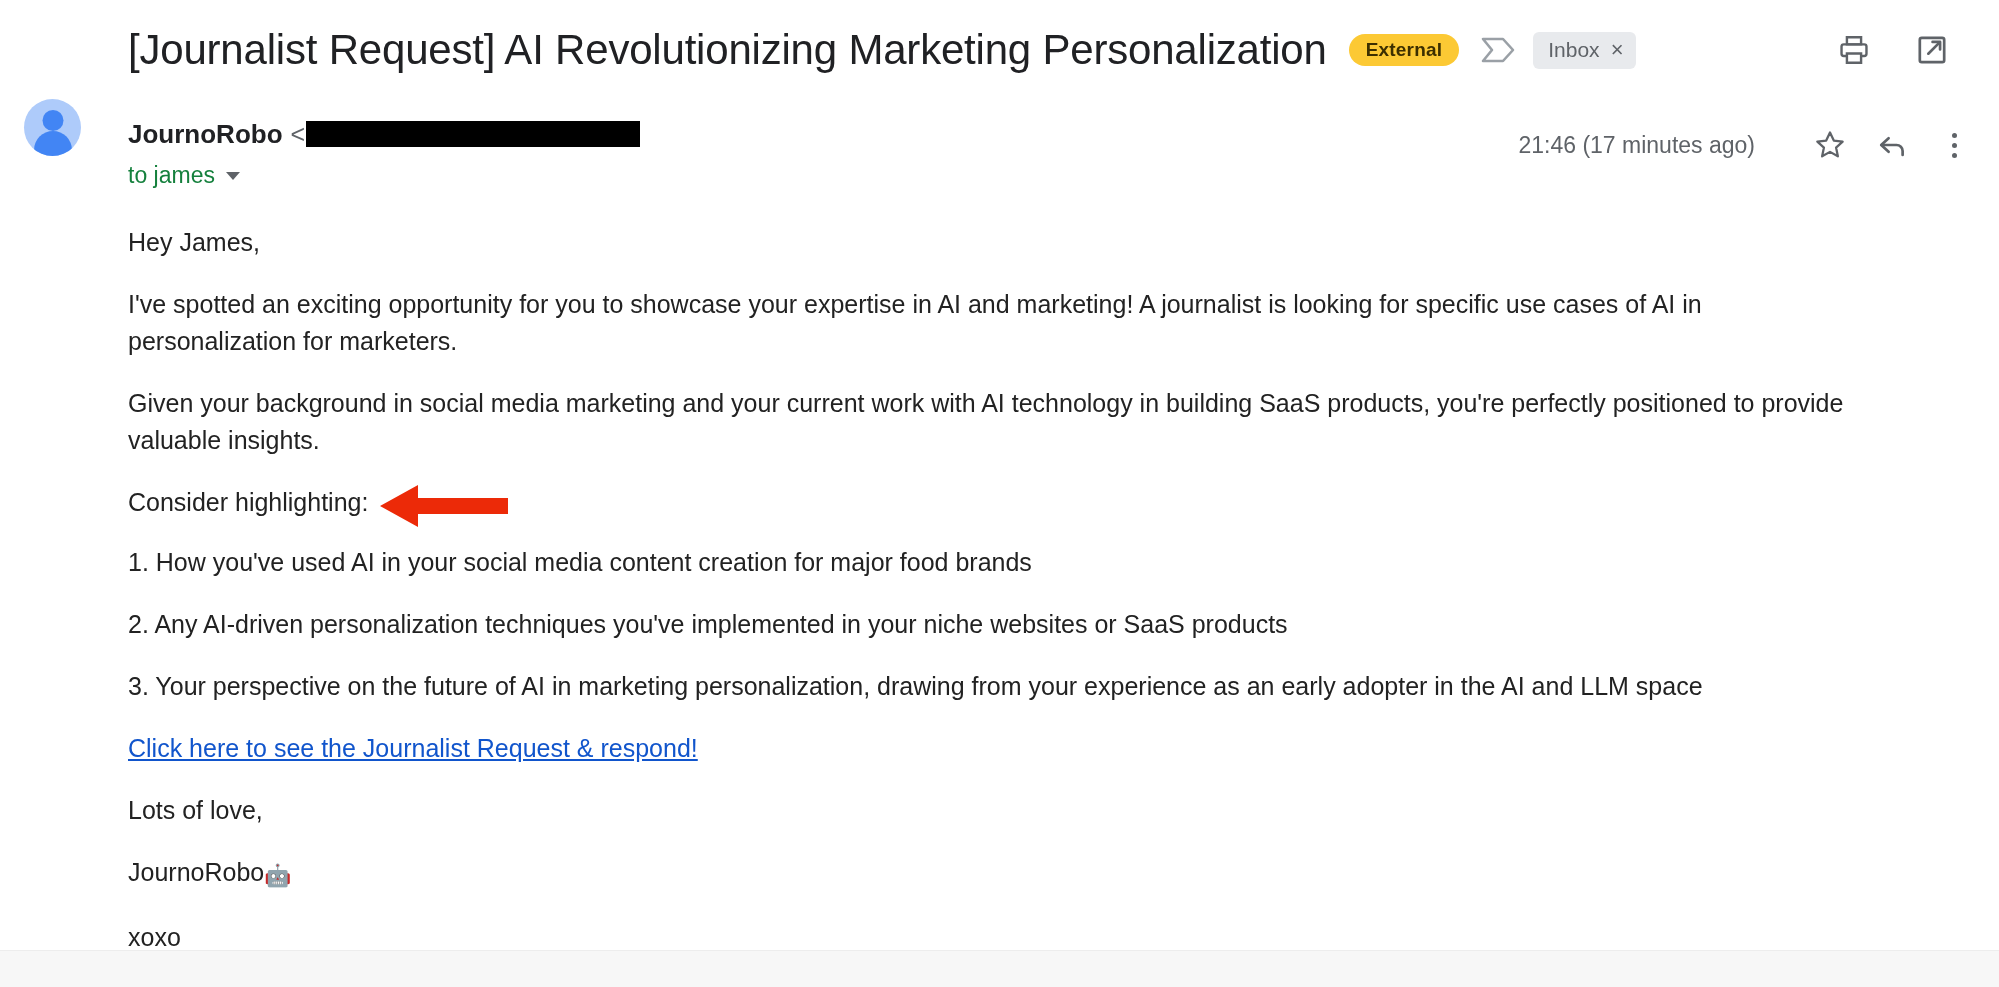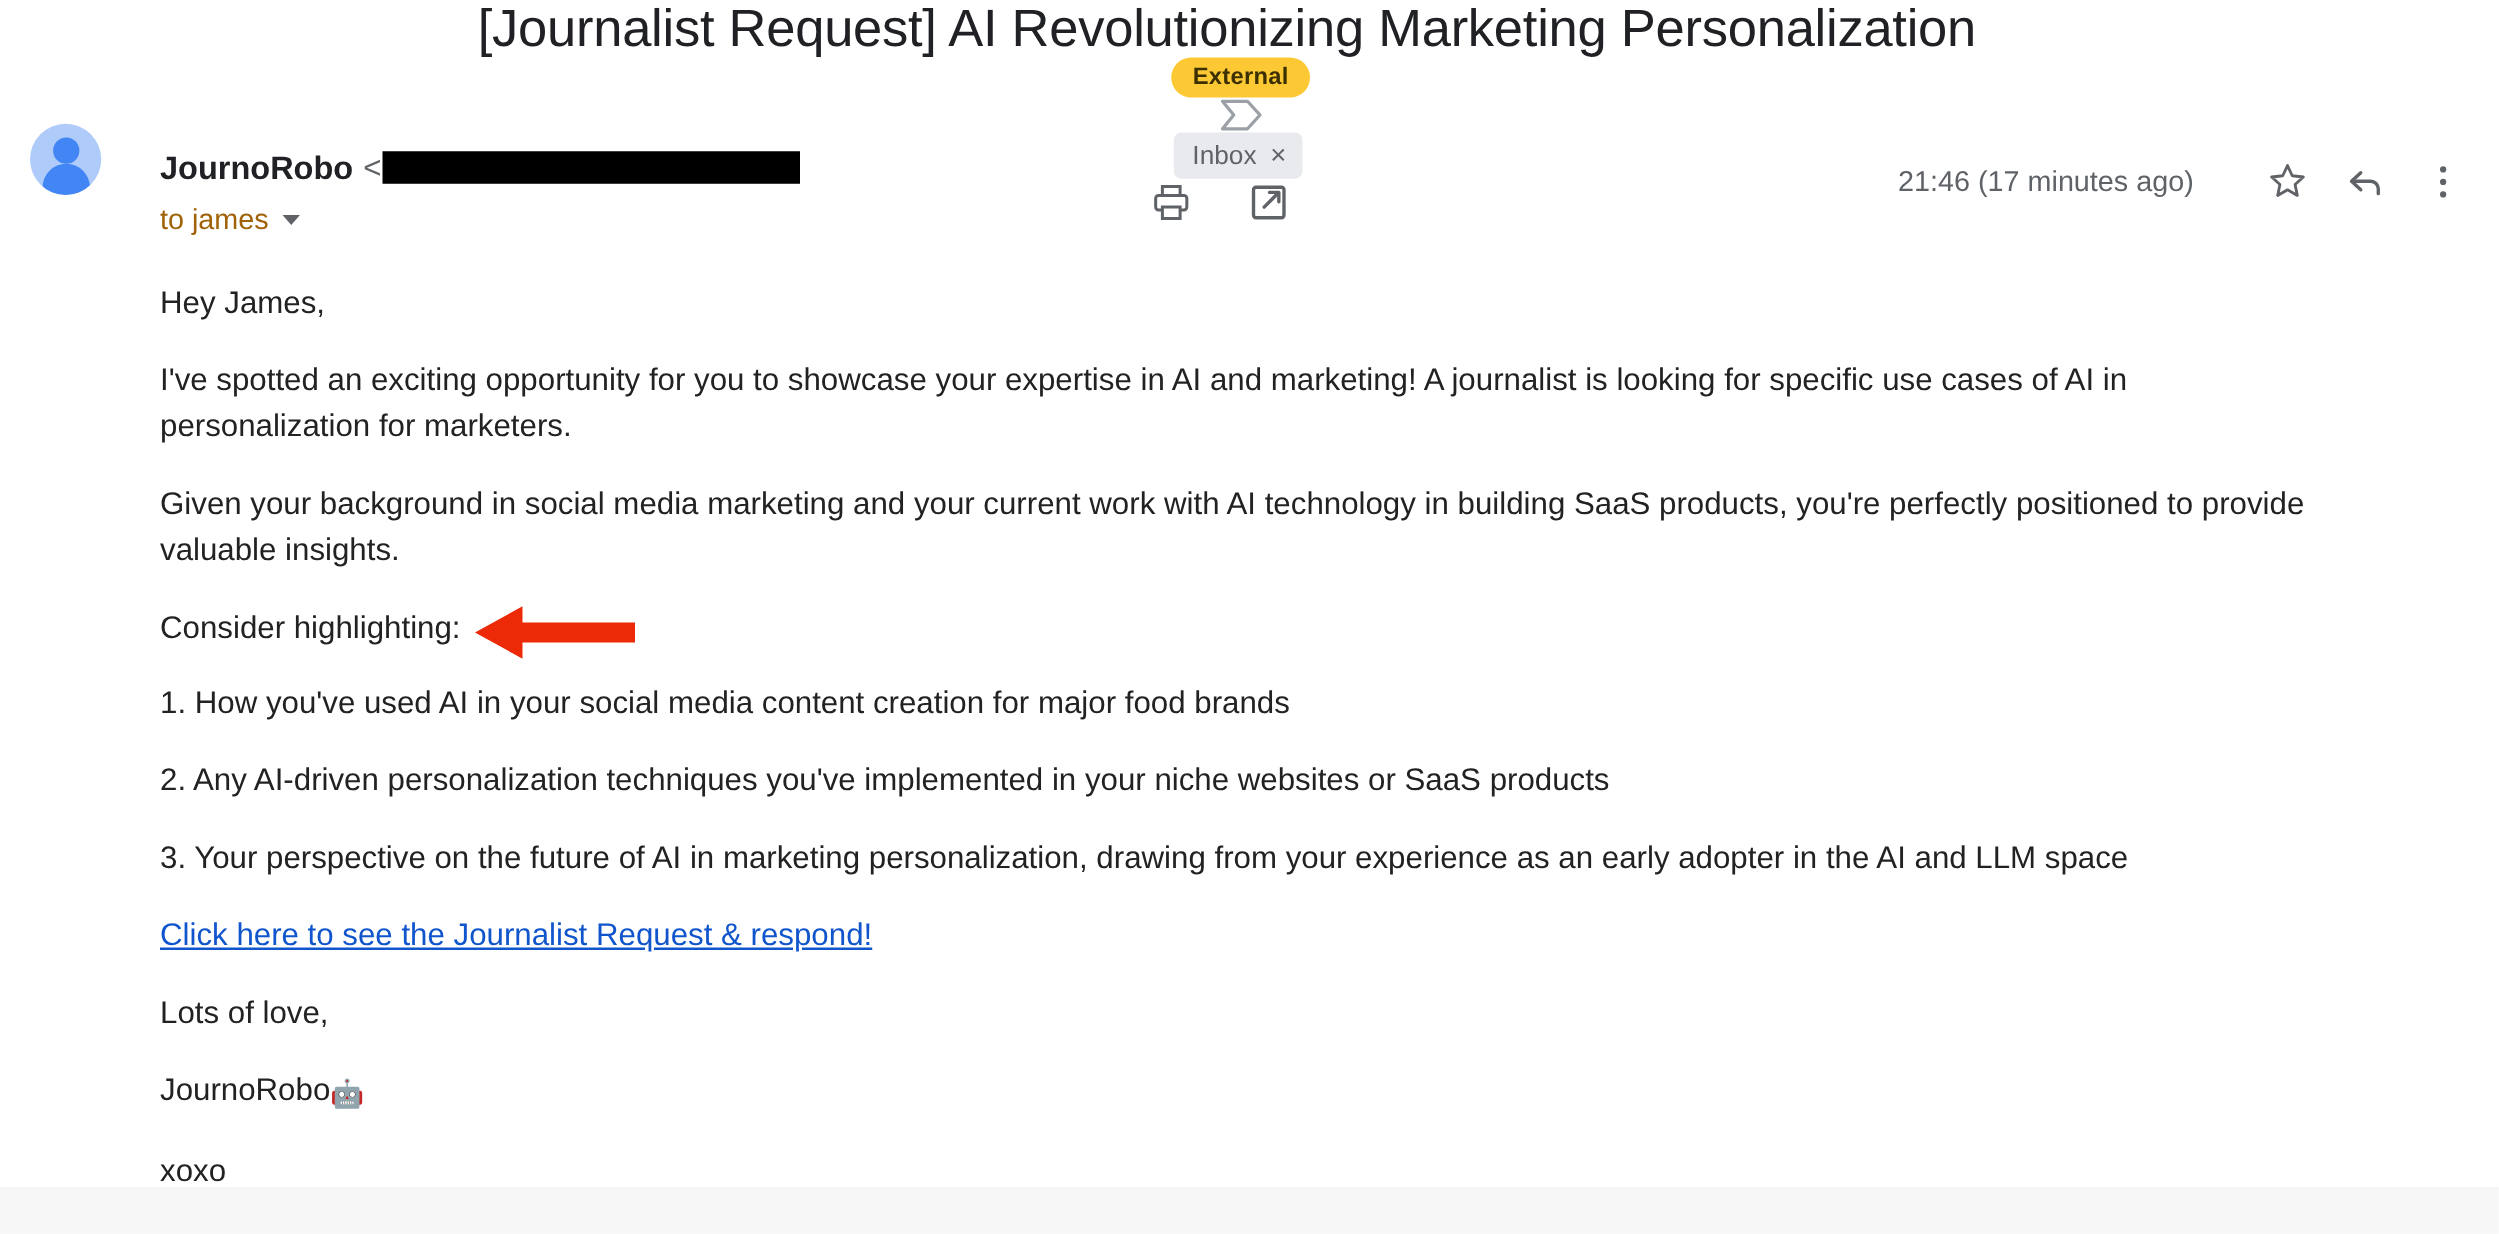--- a/index.html
+++ b/index.html
@@ -27,23 +27,23 @@
 
   
   .subject-row {
     position: absolute;
     left: 0;
     top: 0;
     width: 1999px;
     height: 100px;
     display: flex;
     align-items: center;
+    padding-left: 128px;
     padding-right: 36px;
     box-sizing: border-box;
-    flex-direction: column;
   }
   .subject-title {
     font-size: 42px;
     font-weight: 400;
     letter-spacing: -0.2px;
     color: #202124;
     white-space: nowrap;
     line-height: 1.1;
   }
   .external-badge {
@@ -159,21 +159,21 @@
     vertical-align: middle;
   }
   .recipient-line {
     display: flex;
     align-items: center;
     margin-top: 14px;
     gap: 11px;
   }
   .recipient-text {
     font-size: 23px;
-    color: #a16207;
+    color: #15803d;
     line-height: 1;
   }
   .caret-down {
     width: 0; height: 0;
     border-left: 7px solid transparent;
     border-right: 7px solid transparent;
     border-top: 8px solid #5f6368;
   }
 
   

